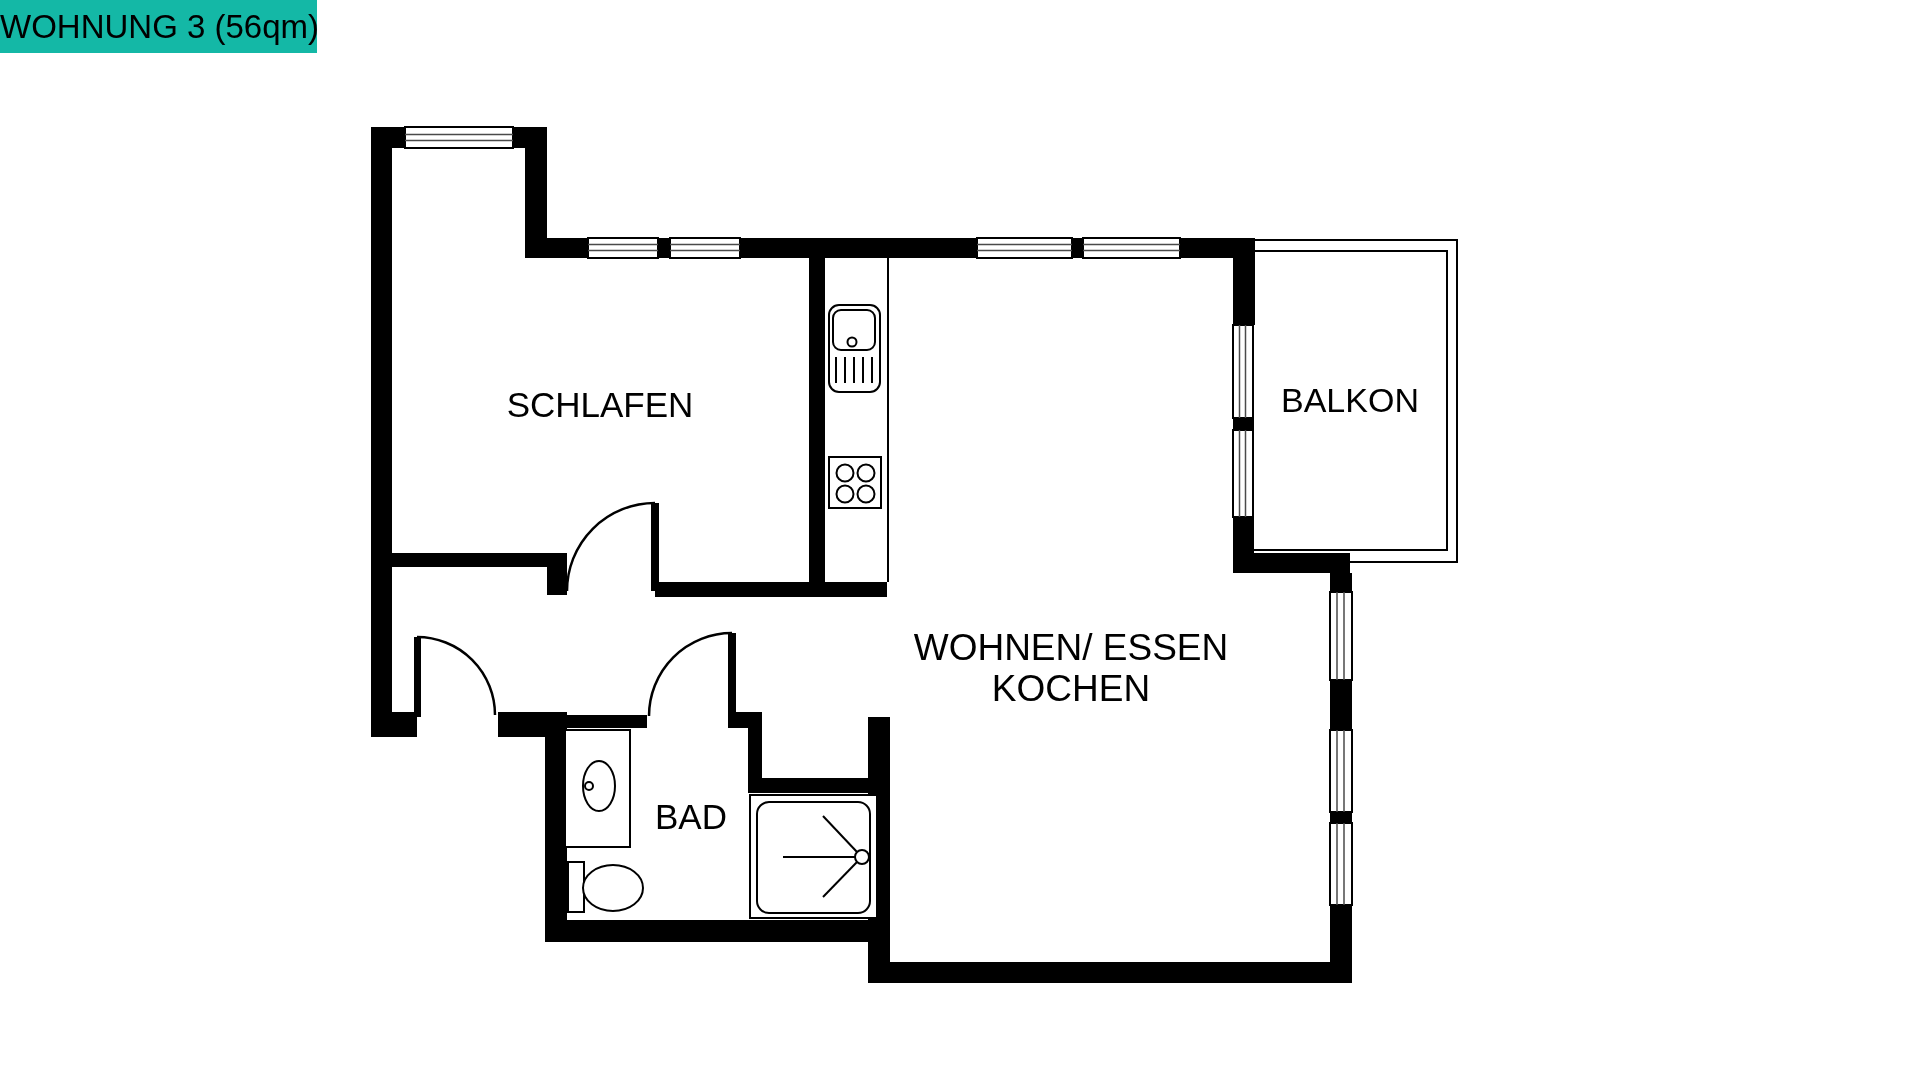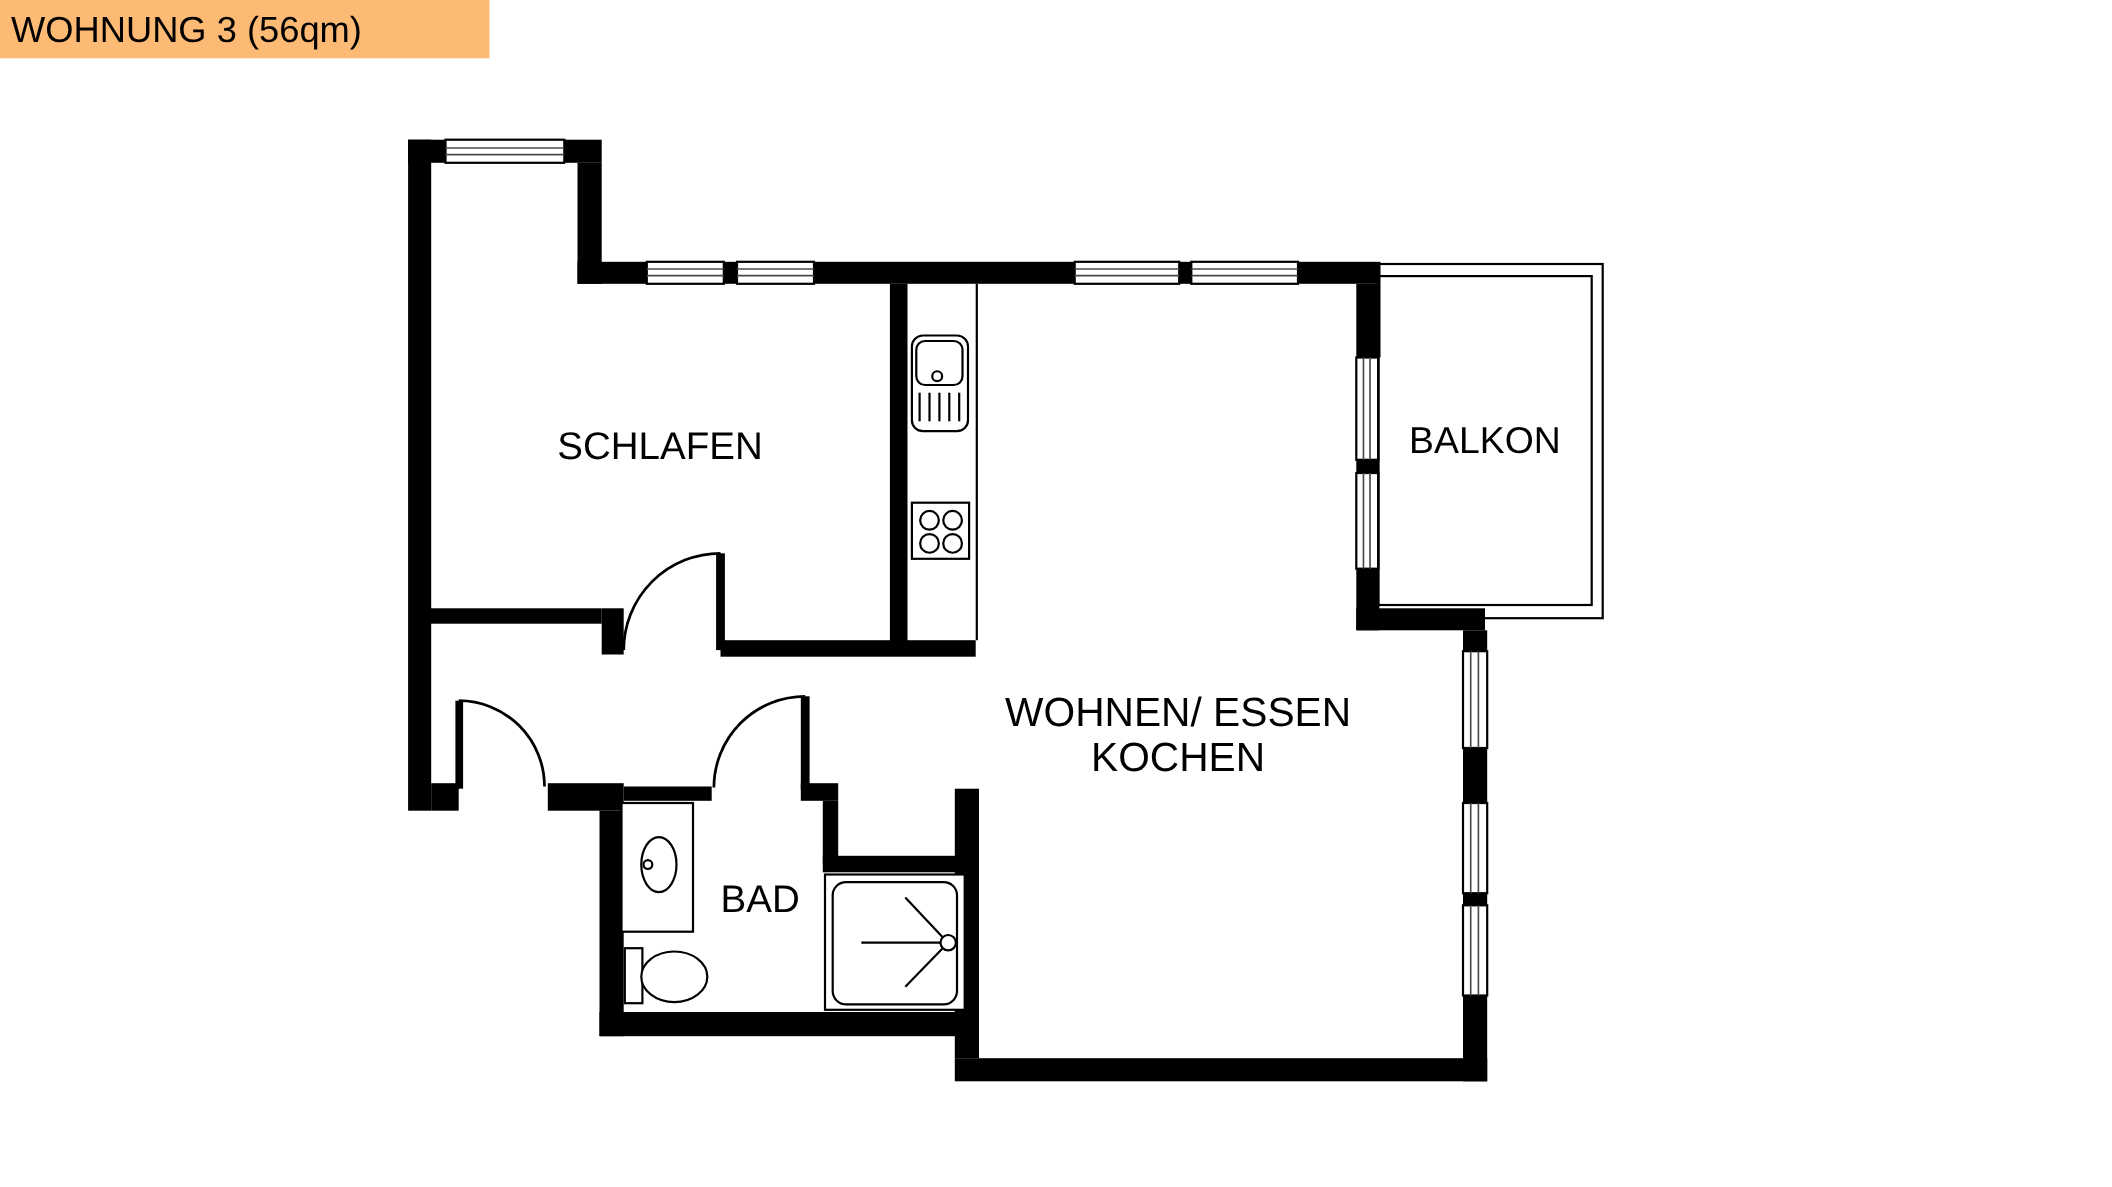--- a/index.html
+++ b/index.html
@@ -14,27 +14,26 @@
   .stage {
     position: relative;
     width: 1920px;
     height: 1079px;
     background: #ffffff;
   }
   .title-box {
     position: absolute;
     left: 0;
     top: 0;
-    width: 445px;
+    width: 317px;
     height: 53px;
-    background: #fdba74;
+    background: #14b8a6;
     display: flex;
     align-items: center;
     box-sizing: border-box;
-    padding-left: 10px;
   }
   .title-box span {
     font-size: 33px;
     color: #000000;
     white-space: nowrap;
   }
   svg { position: absolute; left: 0; top: 0; }
   .wall { fill: #000000; stroke: none; }
   .thin { fill: none; stroke: #000000; stroke-width: 2; }
   .winrect { fill: #ffffff; stroke: #000000; stroke-width: 2; }

